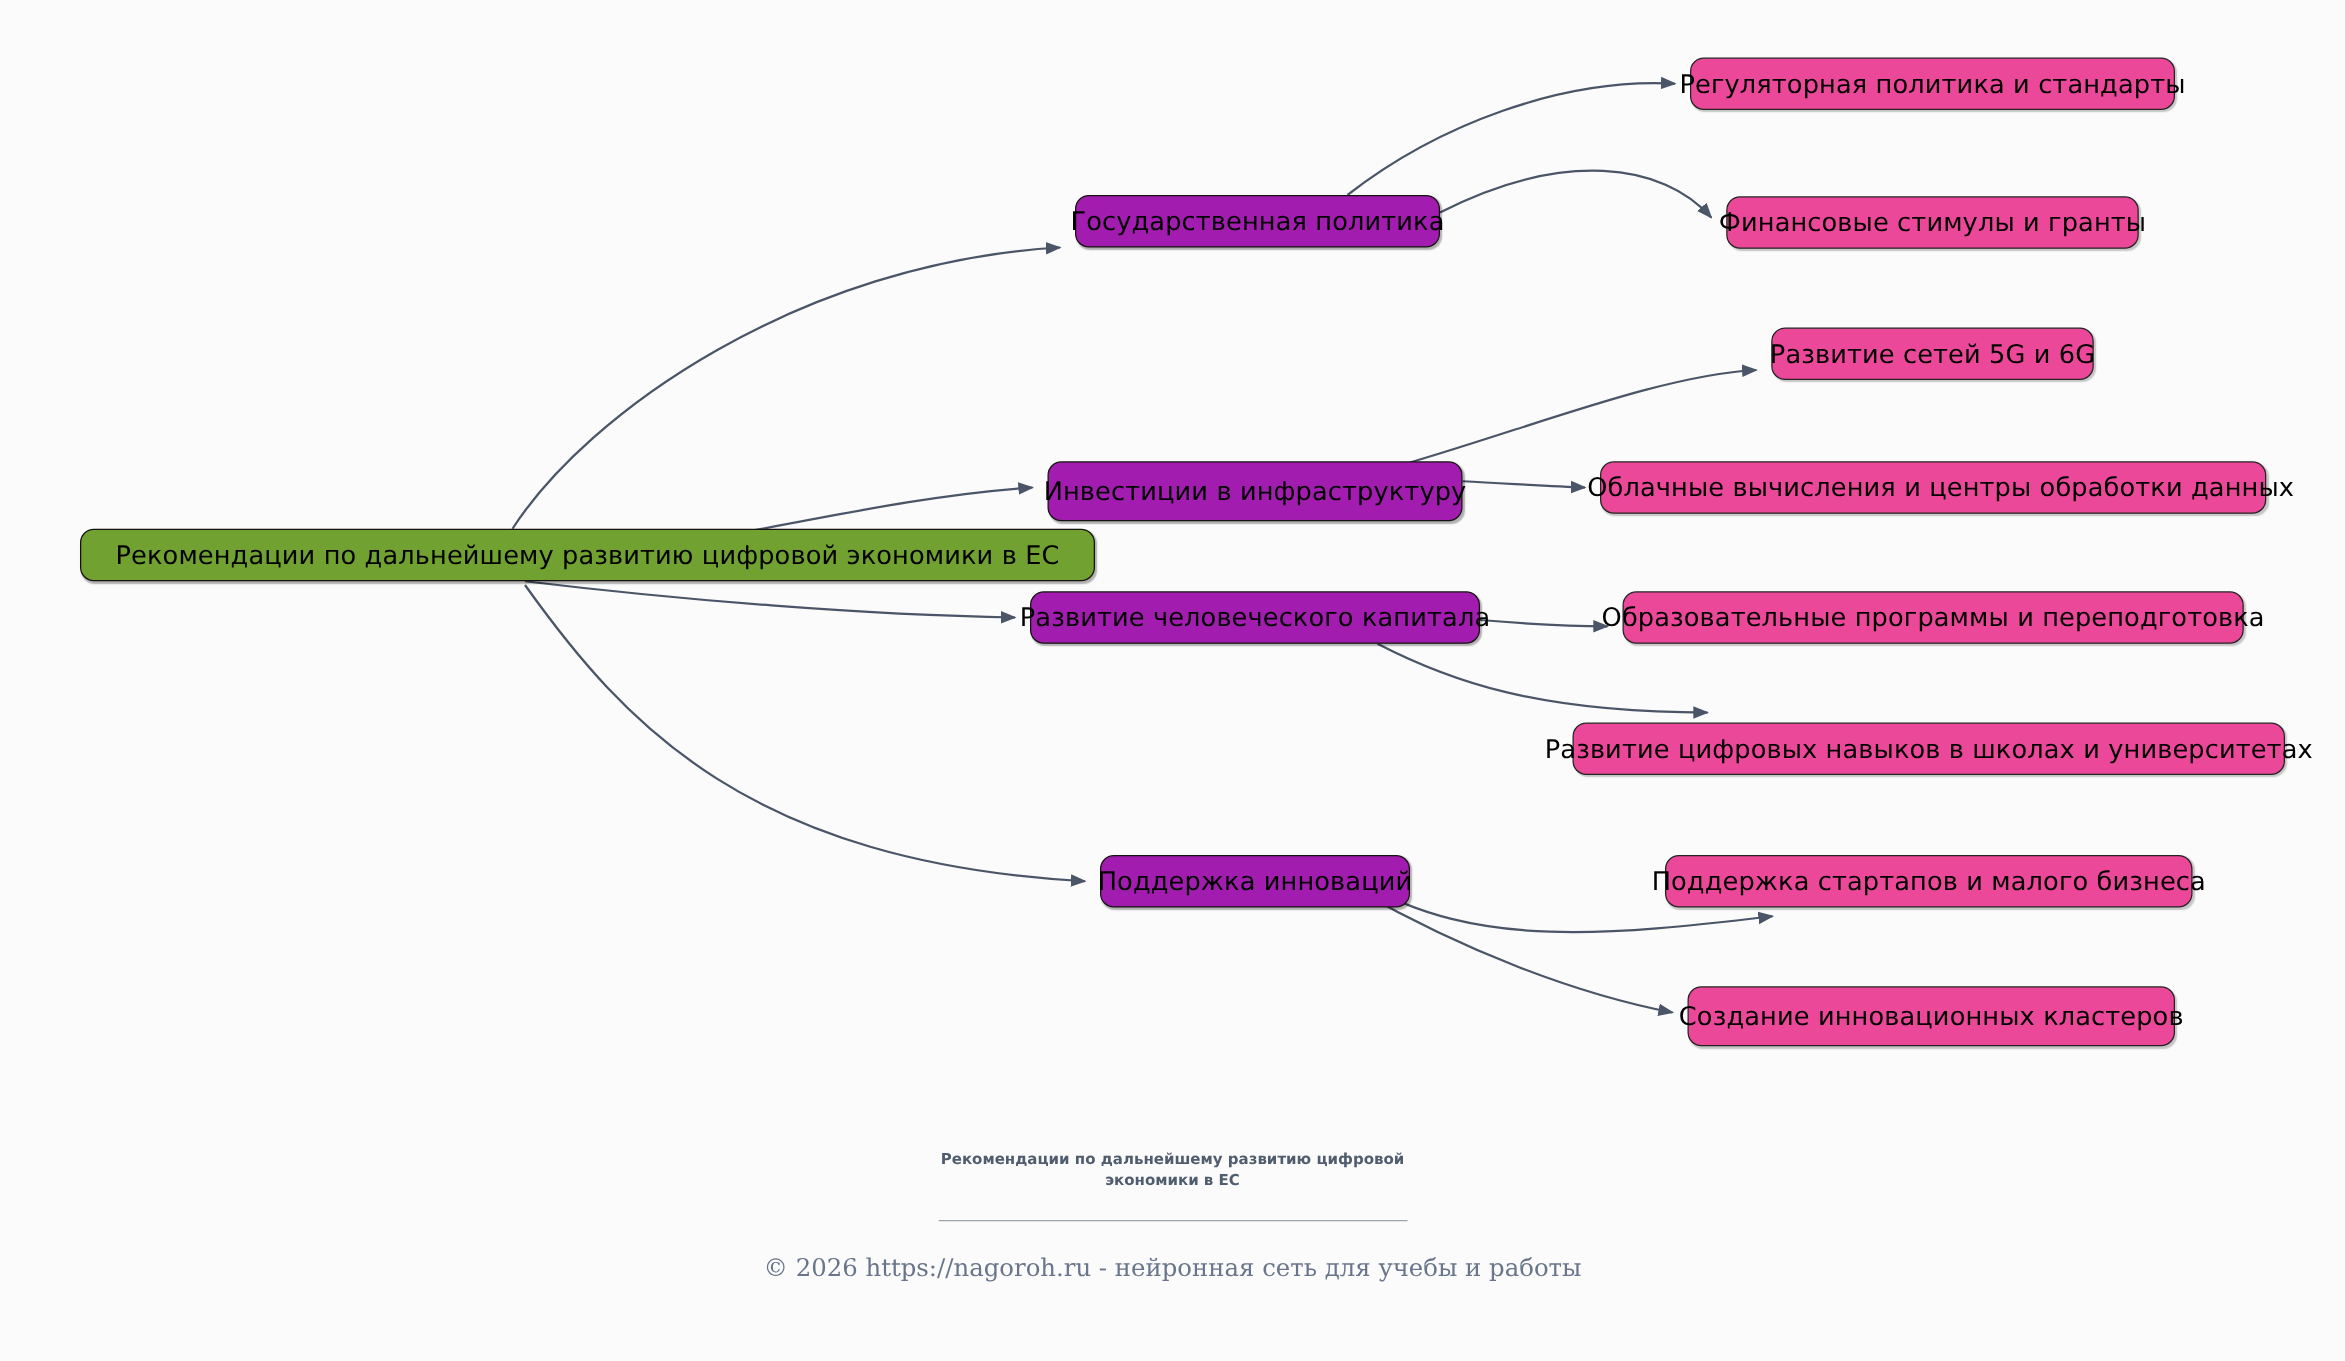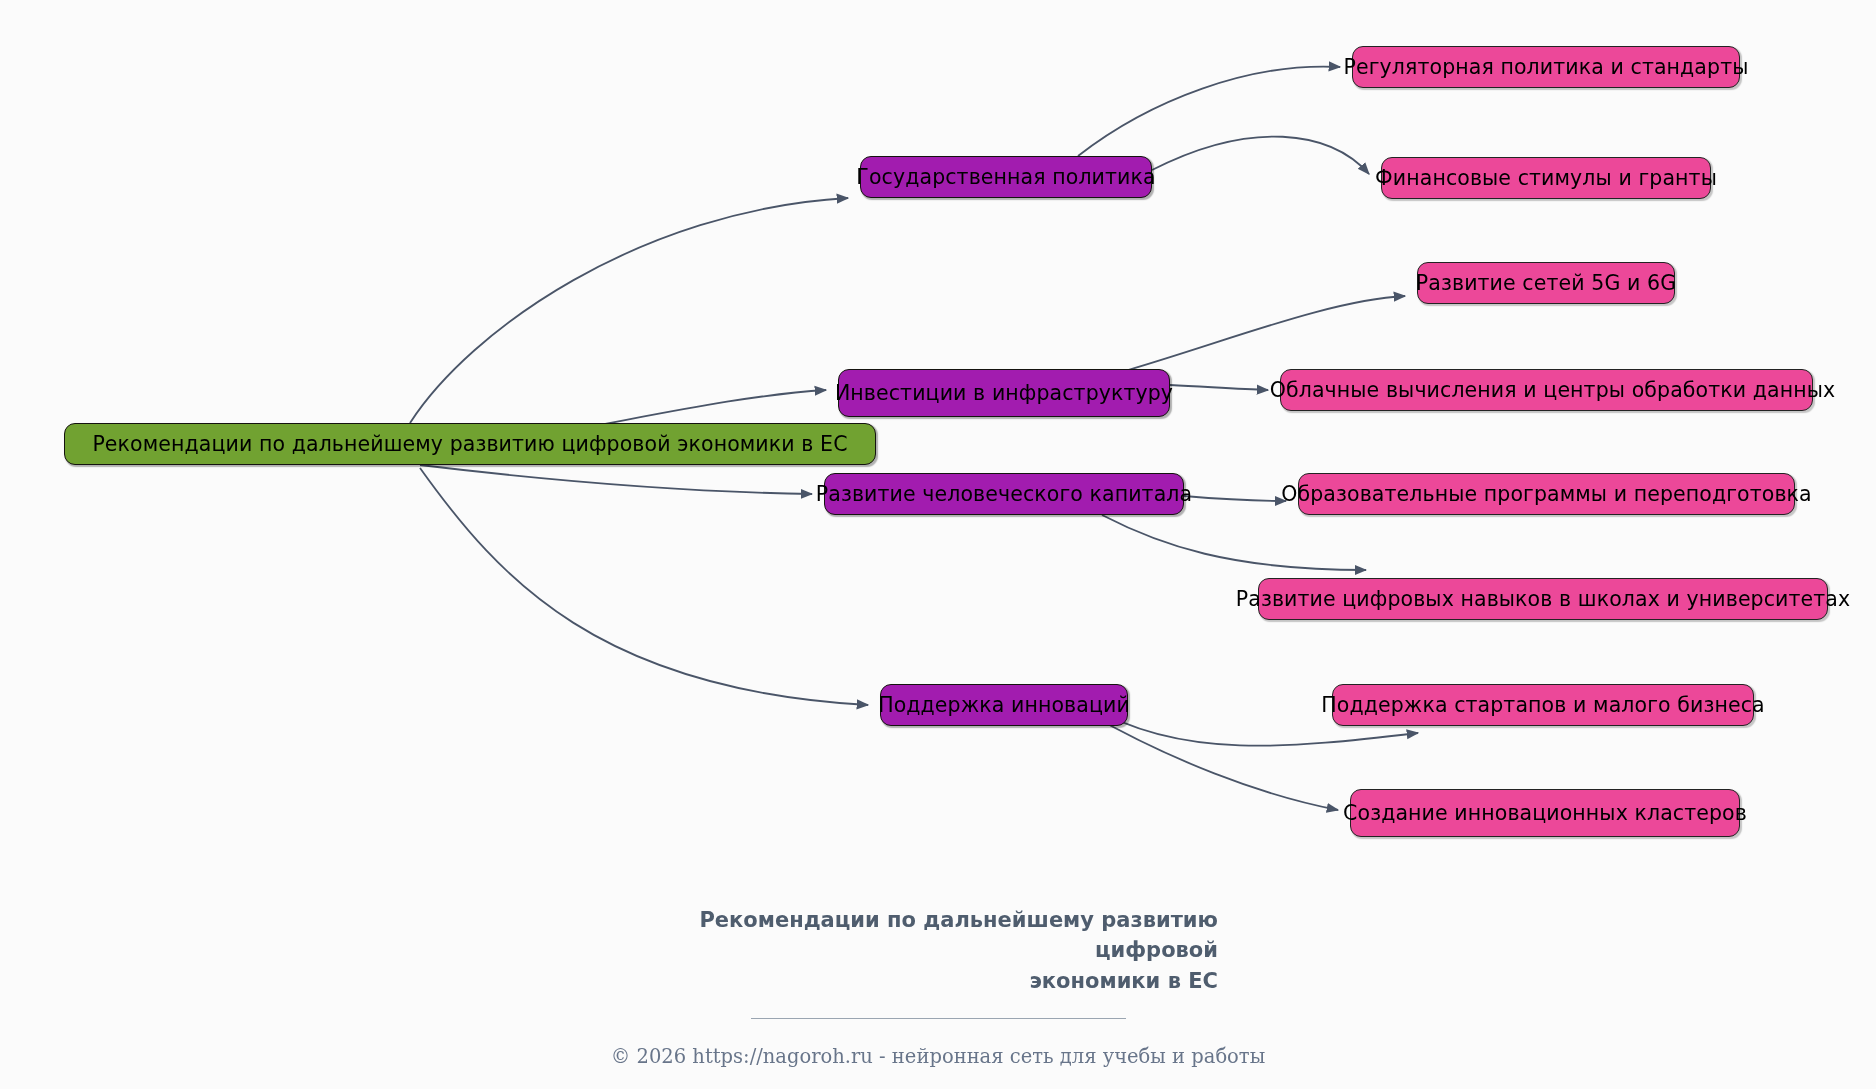--- a/index.html
+++ b/index.html
@@ -67,26 +67,25 @@
   #footer {
     position: absolute;
     left: 0;
     right: 0;
     top: 905px;
     text-align: center;
   }
   #footer-title {
     font-family: "DejaVu Sans", "Liberation Sans", sans-serif;
     font-weight: bold;
-    font-size: 21px;
+    font-size: 12px;
     color: #4f5d6e;
     line-height: 1.45;
     max-width: 560px;
-    margin: 0 auto;
-    text-align: right;
+    margin: 14px auto;
   }
   #footer-rule {
     width: 375px;
     height: 1px;
     background: #9aa5b1;
     margin: 22px auto 0 auto;
   }
   #footer-copyright {
     margin-top: 26px;
     font-family: "DejaVu Serif", "Liberation Serif", serif;

